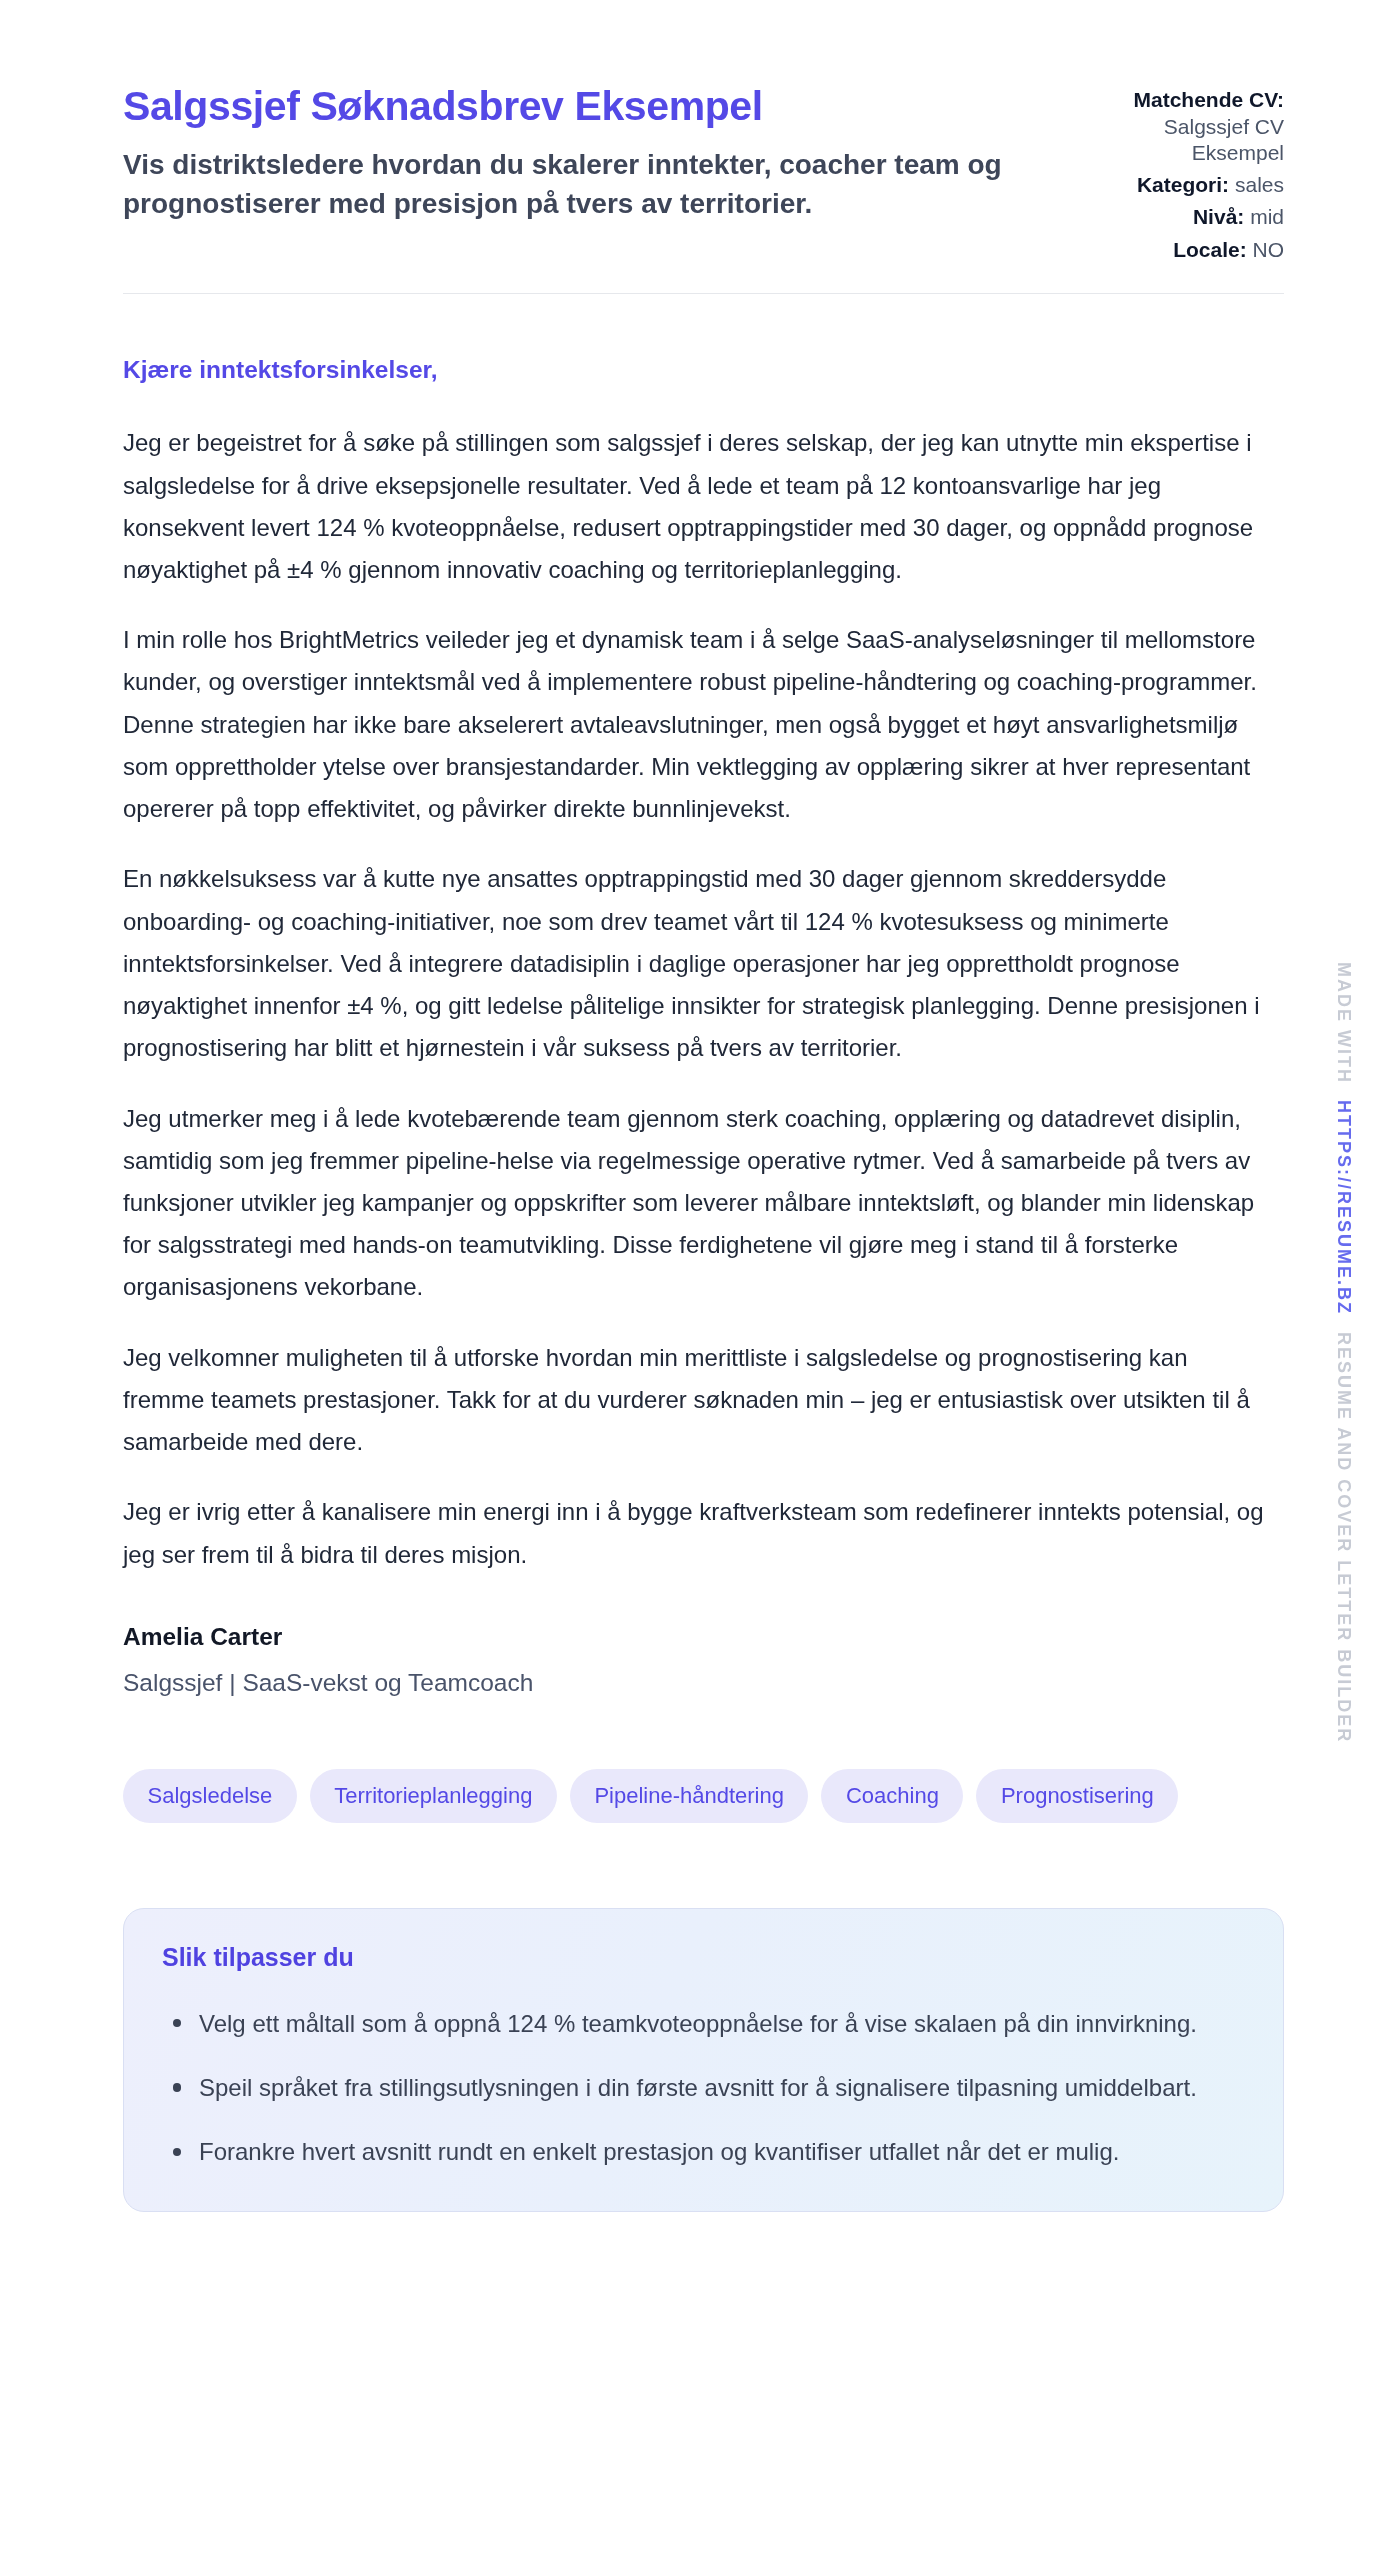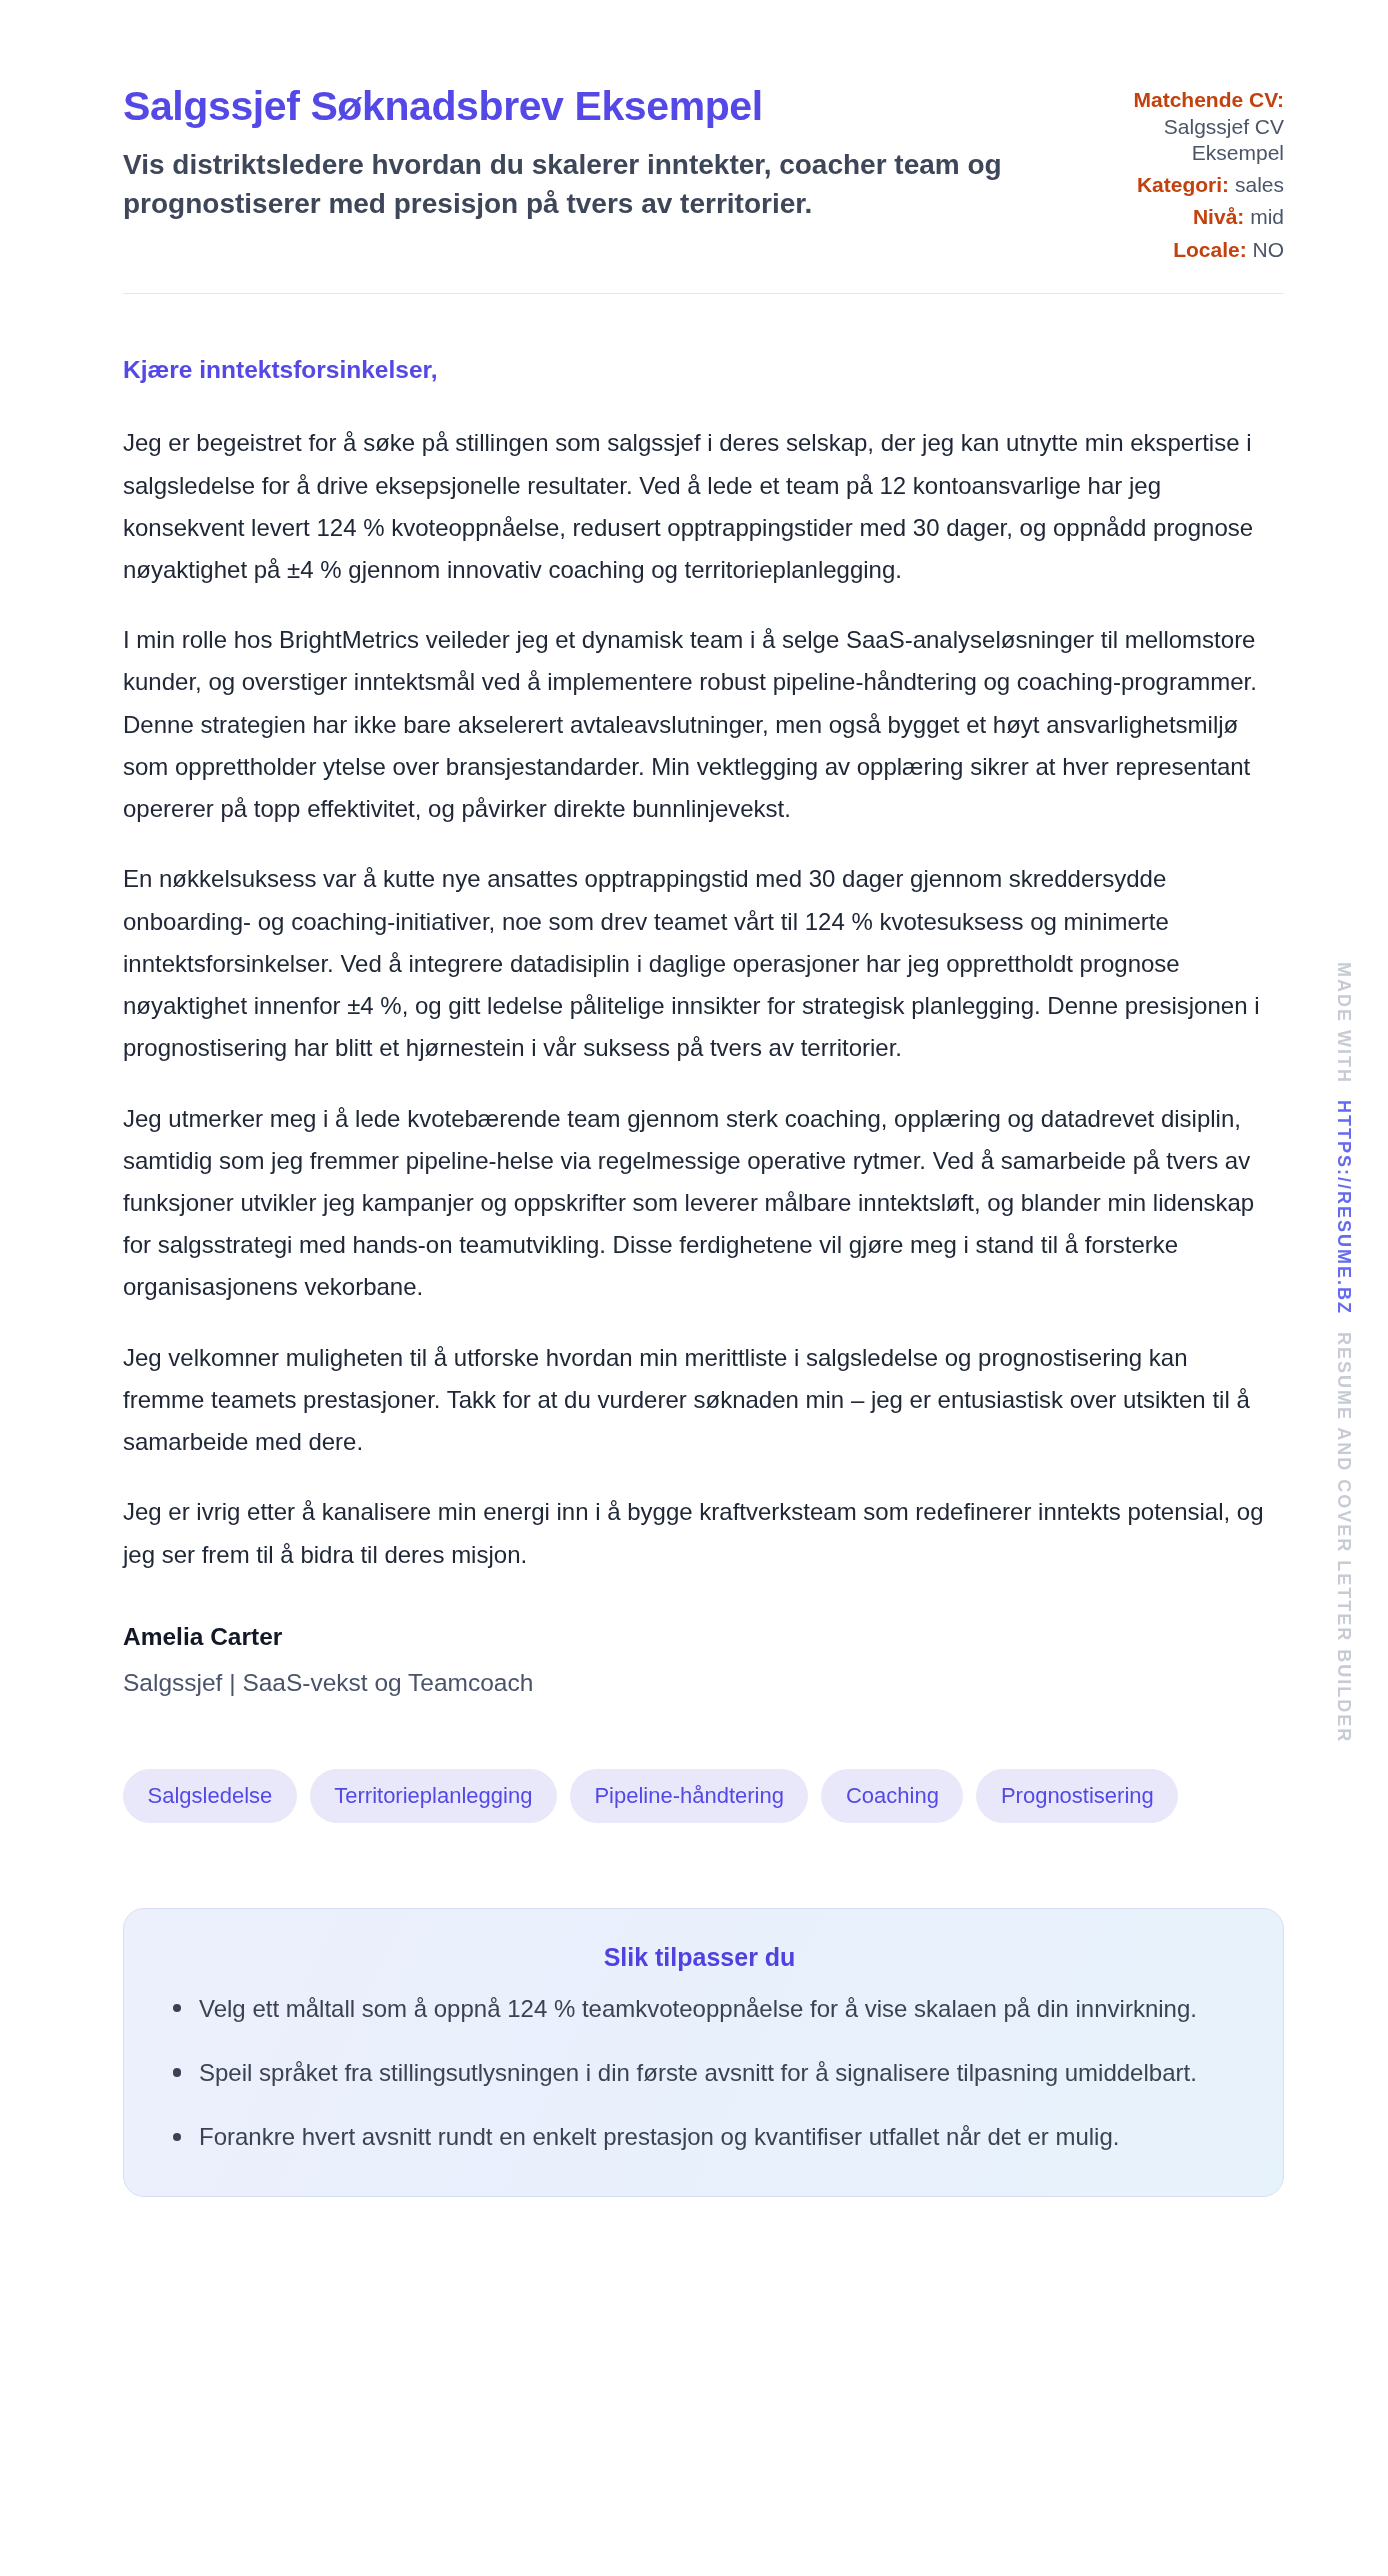--- a/index.html
+++ b/index.html
@@ -10,21 +10,21 @@
   .page { width:1388px; min-height:2576px; position:relative; background:#ffffff; overflow:hidden; }
   .content { margin:0 105px 0 123px; width:1161px; padding-top:84px; }
 
   
   .header { display:flex; align-items:flex-start; justify-content:space-between; }
   .header-left { max-width:947px; }
   .page-title { font-size:41px; font-weight:800; color:#5449E6; letter-spacing:-0.4px; line-height:1.12; margin-bottom:16.3px; }
   .page-subtitle { font-size:28px; font-weight:700; color:#3E4659; line-height:1.38; }
   .header-meta { width:204px; text-align:right; font-size:21px; line-height:1.26; padding-top:3.3px; flex-shrink:0; }
   .meta-row { margin-bottom:5.7px; color:#4B5568; }
-  .meta-label { font-weight:700; color:#c2410c; }
+  .meta-label { font-weight:700; color:#0f172a; }
 
   .divider { border:none; border-top:1.6px solid #E6E8EC; margin-top:24.5px; }
 
   
   .salutation { margin-top:62px; font-size:24.5px; font-weight:700; color:#5449E6; }
   .letter p { font-size:24px; line-height:1.76; color:#202838; max-width:1148px; margin-top:28px; }
   .letter p:first-of-type { margin-top:38px; }
 
   .signature { margin-top:47px; }
   .signature-name { font-size:24.5px; font-weight:700; color:#121826; }
@@ -32,21 +32,21 @@
 
   
   .tags { margin-top:72px; display:flex; flex-wrap:wrap; gap:13px; }
   .tag { background:#E9E8FB; color:#5449E6; font-size:22px; font-weight:500;
          padding:14px 24.5px; border-radius:816px; white-space:nowrap; }
 
   
   .tips-box { margin-top:85px; margin-bottom:82px; border:1.6px solid #D9DFF3; border-radius:21px;
               background:linear-gradient(115deg, #EDEFFC 0%, #E9F0FC 45%, #E7F3FB 100%);
               padding:34px 46px 38px 38px; }
-  .tips-heading { font-size:25px; font-weight:800; color:#4F42E0; margin-bottom:16px;text-align:center; }
+  .tips-heading { font-size:25px; font-weight:800; color:#4F42E0; margin-bottom:31px; }
   .tips-list { list-style:none; }
   .tips-list li { position:relative; padding-left:37px; font-size:24px; line-height:1.72;
                   color:#3A4254; margin-bottom:23px; max-width:1045px; }
   .tips-list li:last-child { margin-bottom:0; }
   .tips-list li::before { content:""; position:absolute; left:10.6px; top:16.3px; width:8.2px; height:8.2px;
                           border-radius:50%; background:#3A4254; }
 
   
   .watermark { position:absolute; top:962px; right:34px; display:flex; flex-direction:column;
                align-items:center; gap:16.3px; }

